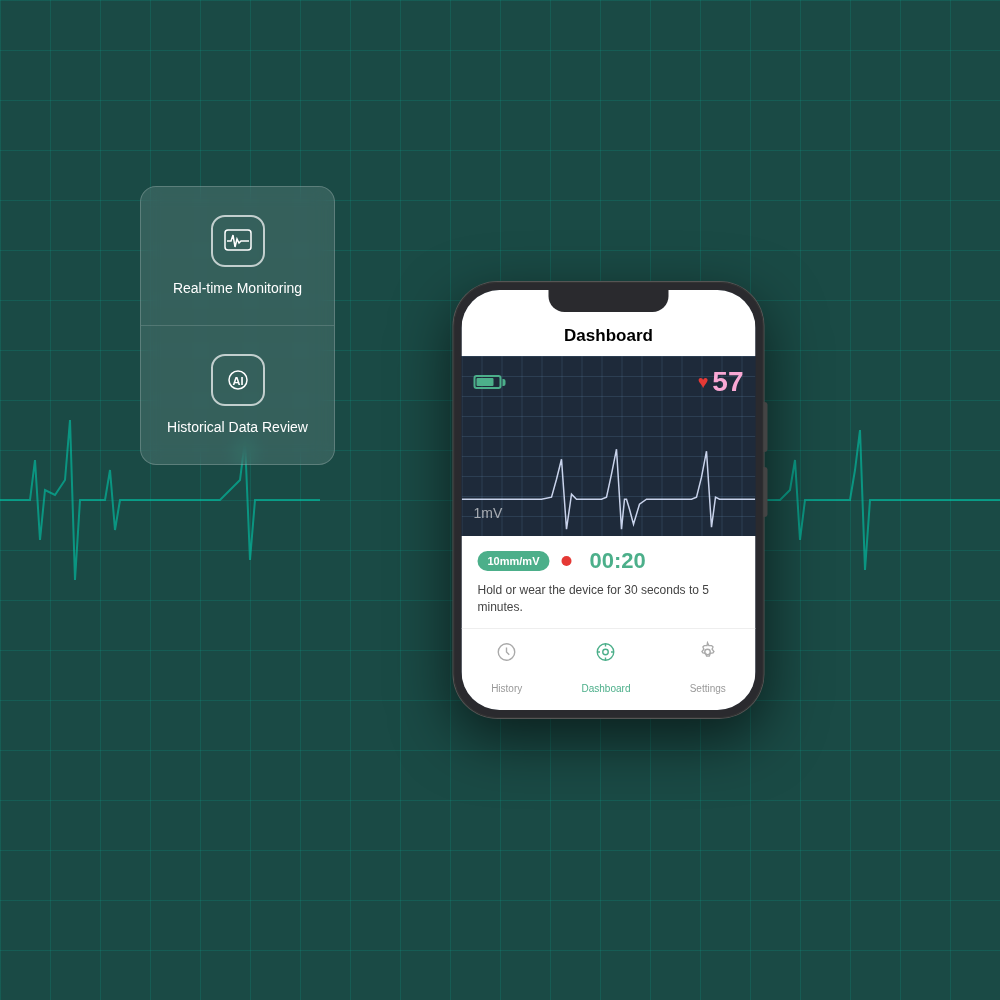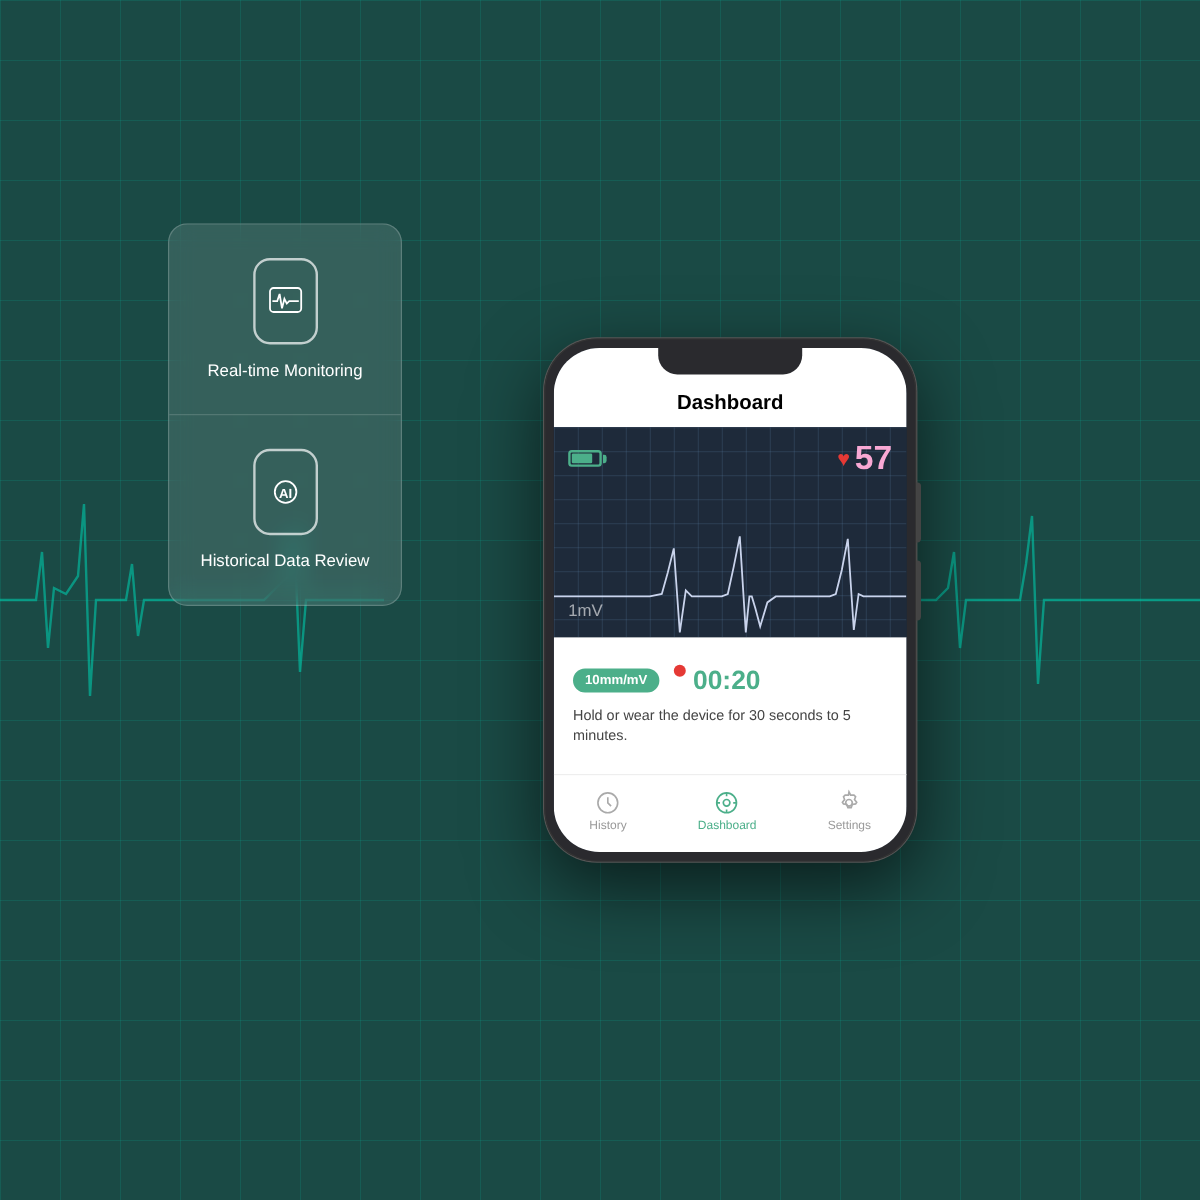--- a/index.html
+++ b/index.html
@@ -68,21 +68,21 @@
       text-align: center;
       cursor: pointer;
     }
 
     .feature-item:last-child {
       border-bottom: none;
     }
 
     .feature-icon {
       width: 54px;
-      height: 72px;
+      height: 52px;
       border: 2px solid rgba(255,255,255,0.7);
       border-radius: 14px;
       display: flex;
       align-items: center;
       justify-content: center;
       margin-bottom: 12px;
     }
 
     .feature-icon svg {
       width: 32px;
@@ -282,43 +282,43 @@
       position: absolute;
       bottom: 15px;
       left: 12px;
       color: rgba(255,255,255,0.6);
       font-size: 14px;
     }
 
     
     .ecg-bottom-bar {
       background: white;
-      padding: 23px 16px;
+      padding: 12px 16px;
     }
 
     .ecg-controls {
       display: flex;
       align-items: center;
       gap: 12px;
       margin-bottom: 8px;
     }
 
     .mm-badge {
       background: #4caf8a;
       color: white;
       font-size: 11px;
       font-weight: 600;
       padding: 4px 10px;
       border-radius: 20px;
     }
 
     .recording-indicator {
       display: flex;
-      align-items: flex-start;
-      gap: 6px;
+      align-items: center;
+      gap: 18px;
     }
 
     .rec-dot {
       width: 10px;
       height: 10px;
       background: #e53935;
       border-radius: 50%;
     }
 
     .rec-timer {
@@ -340,21 +340,21 @@
       justify-content: space-around;
       align-items: center;
       padding: 8px 0 12px;
       border-top: 1px solid #eee;
     }
 
     .nav-item {
       display: flex;
       flex-direction: column;
       align-items: center;
-      gap: 3px;
+      gap: 20px;
       cursor: pointer;
       padding: 4px 16px;
     }
 
     .nav-item svg {
       width: 22px;
       height: 22px;
     }
 
     .nav-label {

